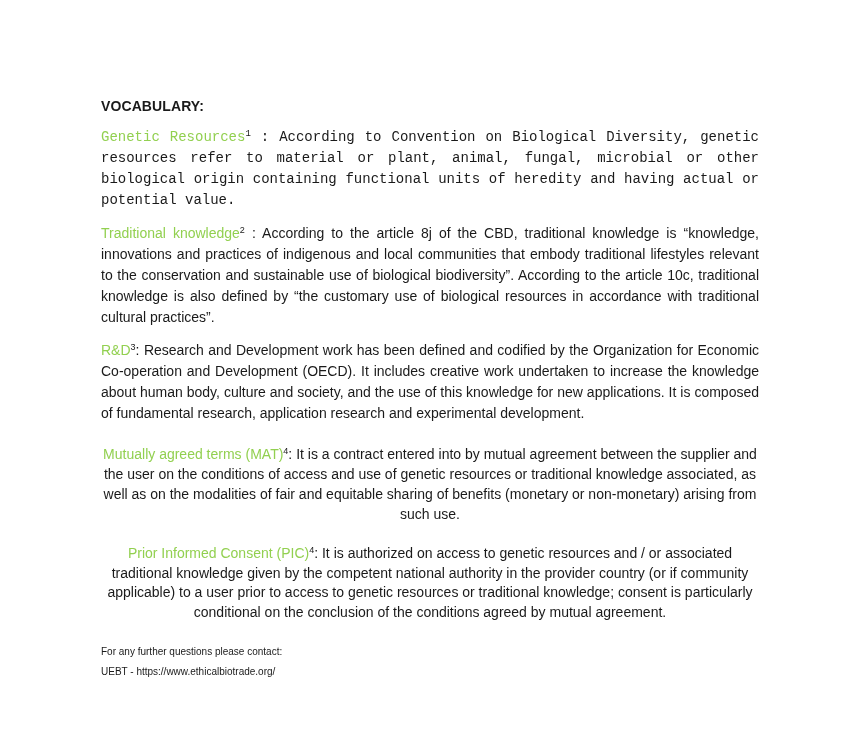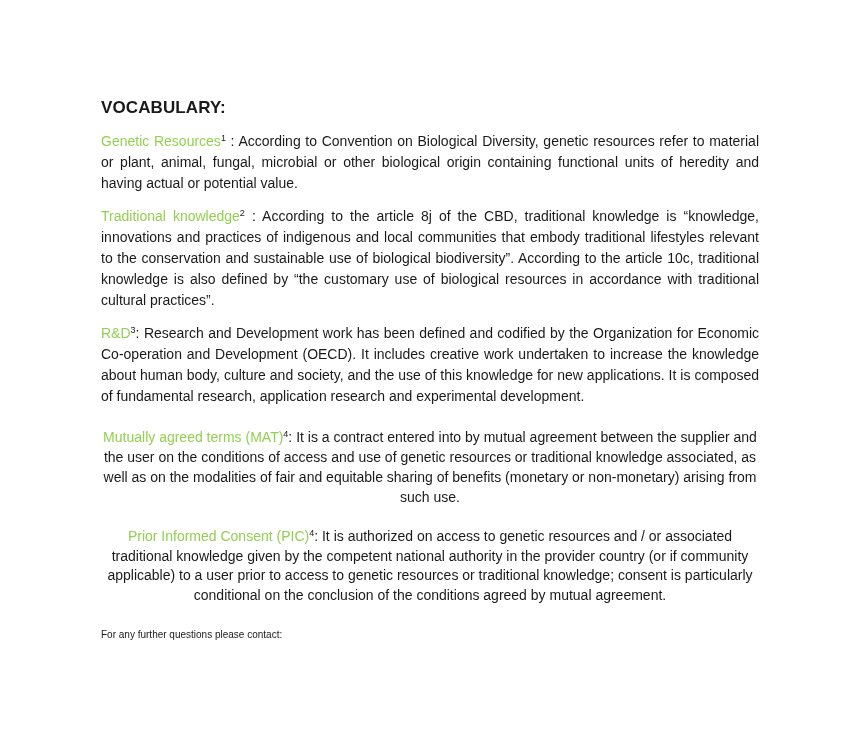--- a/index.html
+++ b/index.html
@@ -1,26 +1,26 @@
 <!DOCTYPE html>
 <html><head>
   <meta charset="utf-8">
   <style>
     html, body { margin: 0; padding: 0; background: #ffffff; }
     body {
       width: 860px; height: 736px; position: relative; overflow: hidden;
       font-family: "Liberation Sans", sans-serif; color: #1a1a1a;
     }
     .page { position: absolute; left: 101px; top: 98px; width: 658px; }
-    .heading { font-weight: bold; font-size: 17px; margin: 0 0 13px 0; letter-spacing: 0.1px; }
+    .heading { font-weight: bold; font-size: 14px; margin: 0 0 13px 0; letter-spacing: 0.1px; }
     .para { font-size: 14px; line-height: 21px; margin: 0; text-align: justify; }
     .para.nojust { text-align: center; }
     .term { color: #92d050; }
     sup { font-size: 9px; line-height: 0; vertical-align: 5px; }
-    .p1 { margin-bottom: 12px; }
+    .p1 { margin-bottom: 12px; font-family: Liberation Mono, monospace; }
     .p2 { margin-bottom: 12px; }
     .p3 { margin-bottom: 20px; }
     .p4 { margin-bottom: 20px; line-height: 20px; }
     .p5 { margin-bottom: 20px; line-height: 19.5px; }
     .contact { font-size: 10px; line-height: 19.5px; margin: 0; }
   </style>
 </head>
 <body>
 
 <div class="page">
@@ -30,13 +30,14 @@
 
   <p class="para p2"><span class="term" style="color: rgb(146, 208, 80);">Traditional knowledge</span><sup>2</sup><span> : </span><span>According to the article 8j of the CBD, traditional knowledge is “knowledge, innovations and practices of indigenous and local communities that embody traditional lifestyles relevant to the conservation and sustainable use of biological biodiversity”. According to the article 10c, traditional knowledge is also defined by “the customary use of biological resources in accordance with traditional cultural practices”.</span></p>
 
   <p class="para p3"><span class="term" style="color: rgb(146, 208, 80);">R&amp;D</span><sup>3</sup><span>: </span><span>Research and Development work has been defined and codified by the Organization for Economic Co-operation and Development (OECD). It includes creative work undertaken to increase the knowledge about human body, culture and society, and the use of this knowledge for new applications. It is composed of fundamental research, application research and experimental development.</span></p>
 
   <p class="para nojust p4"><span class="term" style="color: rgb(146, 208, 80);">Mutually agreed terms (MAT)</span><sup>4</sup><span>: </span><span>It is a contract entered into by mutual agreement between the supplier and the user on the conditions of access and use of genetic resources or traditional knowledge associated, as well as on the modalities of fair and equitable sharing of benefits (monetary or non-monetary) arising from such use.</span></p>
 
   <p class="para nojust p5"><span class="term" style="color: rgb(146, 208, 80);">Prior Informed Consent (PIC)</span><sup>4</sup><span>: </span><span>It is authorized on access to genetic resources and / or associated traditional knowledge given by the competent national authority in the provider country (or if community applicable) to a user prior to access to genetic resources or traditional knowledge; consent is particularly conditional on the conclusion of the conditions agreed by mutual agreement.</span></p>
 
   <p class="contact">For any further questions please contact:</p>
+  <p class="contact">UEBT - https://www.ethicalbiotrade.org/</p>
 </div>
 
 </body></html>

